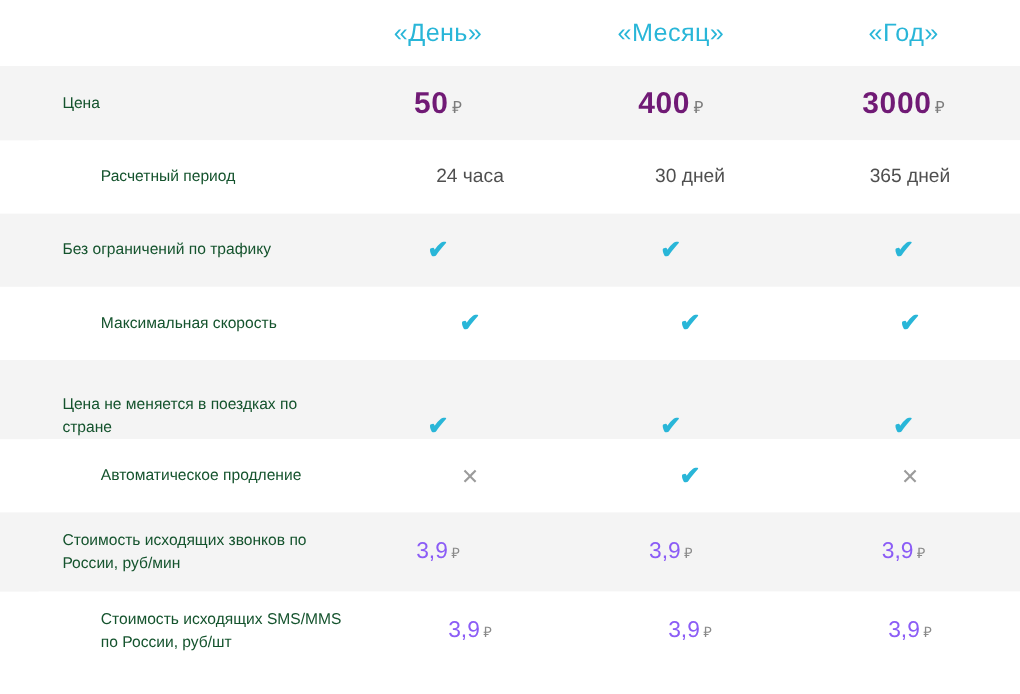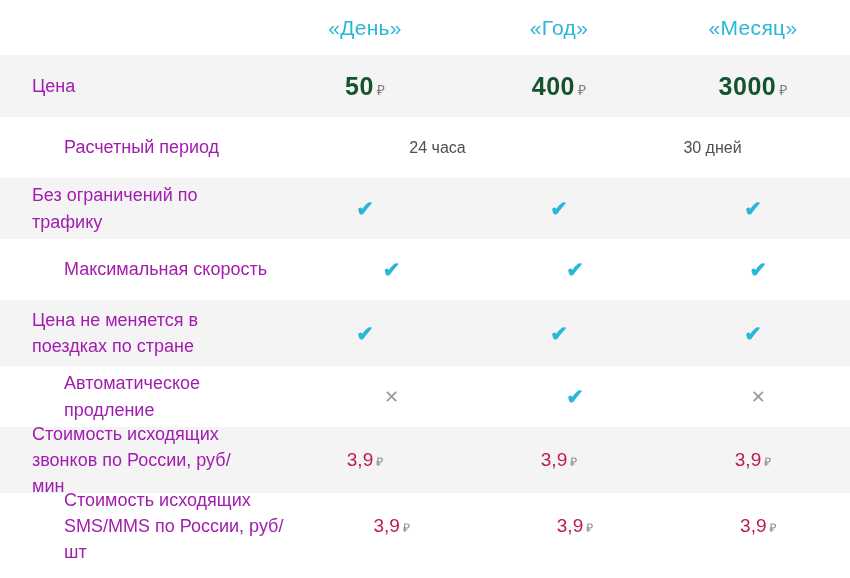--- a/index.html
+++ b/index.html
@@ -51,50 +51,50 @@
     background: #f4f4f4;
   }
   .row.plain {
     background: #ffffff;
     margin-left: 32px;
   }
   .feature-cell {
     width: 268px;
     flex: 0 0 268px;
     box-sizing: border-box;
-    padding-left: 32px;
+    padding-left: 52px;
     padding-right: 12px;
-    font-size: 18px;
-    color: #a21caf;
+    font-size: 13px;
+    color: #14532d;
     line-height: 1.45;
   }
   .value-cell {
     flex: 1 1 0;
     text-align: center;
     font-size: 14px;
     color: #4f4f4f;
   }
   .price-main {
     font-size: 25px;
     font-weight: bold;
-    color: #14532d;
+    color: #701a75;
     letter-spacing: 0.5px;
   }
   .price-cur {
     font-size: 14px;
     color: #7b7b7b;
     margin-left: 3px;
   }
   .period {
     font-size: 16px;
     color: #4f4f4f;
   }
   .rate {
     font-size: 19px;
-    color: #be185d;
+    color: #8b5cf6;
   }
   .rate-cur {
     font-size: 12px;
     color: #8a8a8a;
     margin-left: 3px;
   }
   .check {
     display: inline-block;
     color: #29b6d8;
     font-size: 21px;
@@ -104,35 +104,35 @@
   .cross {
     display: inline-block;
     color: #9b9b9b;
     font-size: 18px;
     line-height: 1;
   }
   .row-r0 { height: 62px; }
   .row-r1 { height: 60px; }
   .row-r2 { height: 60px; }
   .row-r3 { height: 60px; }
-  .row-r4 { height: 66px; }
+  .row-r4 { height: 66px; align-items: flex-end; }
   .row-r5 { height: 60px; align-items: center; }
   .row-r6 { height: 66px; }
   .row-r7 { height: 66px; justify-content: center; }
 </style>
 </head>
 <body>
 
 <div class="tariff-table">
 
   <div class="header-row">
     <div class="feature-cell"></div>
     <div class="col-head">«День»</div>
+    <div class="col-head">«Месяц»</div>
     <div class="col-head">«Год»</div>
-    <div class="col-head">«Месяц»</div>
   </div>
 
   <div class="rows">
 
     <div class="row shaded row-r0">
       <div class="feature-cell">Цена</div>
       <div class="value-cell">
         <span class="price-main">50</span><span class="price-cur">₽</span>
       </div>
       <div class="value-cell">
@@ -140,20 +140,21 @@
       </div>
       <div class="value-cell">
         <span class="price-main">3000</span><span class="price-cur">₽</span>
       </div>
     </div>
 
     <div class="row plain row-r1">
       <div class="feature-cell">Расчетный период</div>
       <div class="value-cell period">24 часа</div>
       <div class="value-cell period">30 дней</div>
+      <div class="value-cell period">365 дней</div>
     </div>
 
     <div class="row shaded row-r2">
       <div class="feature-cell">Без ограничений по трафику</div>
       <div class="value-cell"><span class="check">✔</span></div>
       <div class="value-cell"><span class="check">✔</span></div>
       <div class="value-cell"><span class="check">✔</span></div>
     </div>
 
     <div class="row plain row-r3">

